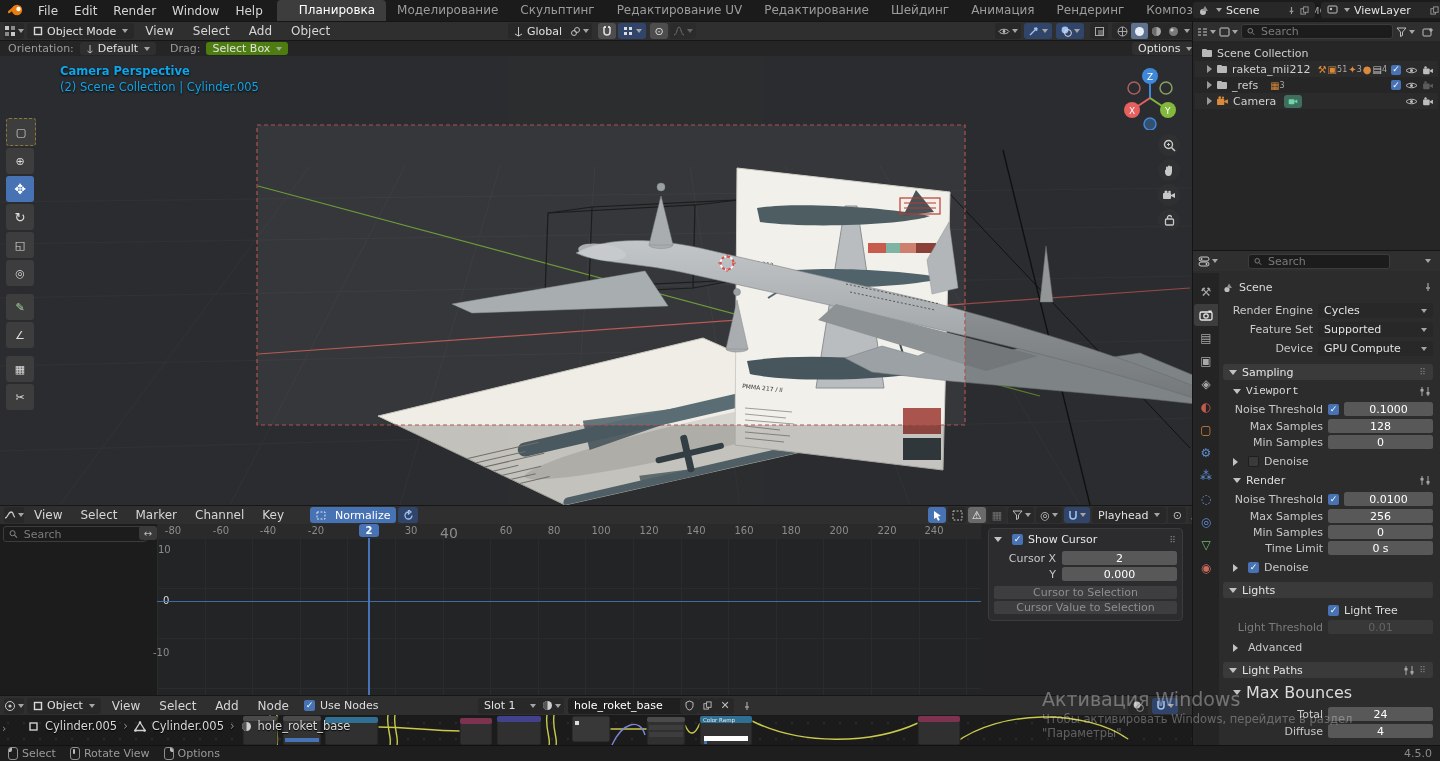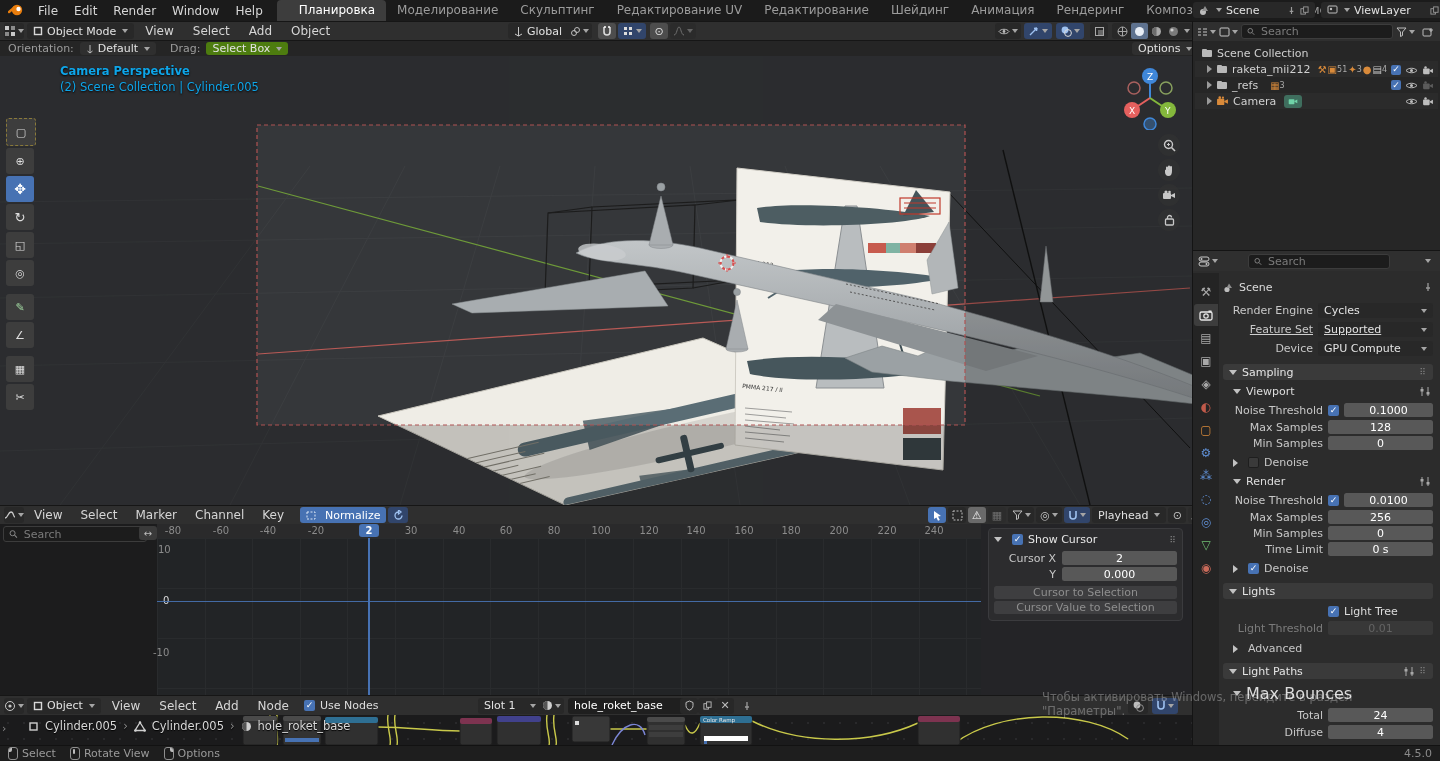--- a/index.html
+++ b/index.html
@@ -473,21 +473,21 @@
       <svg class="ic" width="12" height="10" viewBox="0 0 12 10">
           <path d="M1 8C4 8 4 2 7 2s2 5 4 5" fill="none" stroke="#c8c8c8" stroke-width="1.3"></path>
         </svg>
       <span class="chev"></span>
     </span>
     <span class="menu">View</span>
     <span class="menu">Select</span>
     <span class="menu">Marker</span>
     <span class="menu">Channel</span>
     <span class="menu">Key</span>
-    <span class="pill" style="background:#4772b3;color:#fff;margin-left:6px;gap:9px;">
+    <span class="pill" style="background:#4772b3;color:#fff;margin-left:16px;gap:9px;">
       <svg class="ic" width="10" height="9" viewBox="0 0 10 9">
           <rect x="1" y="1" width="8" height="7" fill="none" stroke="#dce7f5" stroke-dasharray="2,1.5"></rect>
         </svg>
       <span>Normalize</span>
     </span>
     <span class="btnicon on" style="width:20px;">
       <svg class="ic" width="11" height="11" viewBox="0 0 11 11">
           <path d="M9 5.5A3.5 3.5 0 1 1 5.5 2M5.5 0v4l2.5-2z" fill="none" stroke="#9ec1f0" stroke-width="1.3"></path>
         </svg>
     </span>
@@ -543,21 +543,21 @@
       <input placeholder="Search" style="">
     </div>
     <span class="btnicon" style="position:absolute;left:139px;top:2px;width:15px;height:14px;background:#3a3a3a;color:#bbb;font-size:10px;">↔</span>
 
     <div class="abs" style="left:157px;top:0;width:824px;height:14px;background:#2a2a2b;border-bottom:1px solid #1a1a1a;">
       <span class="abs" style="left:16px;top:1px;font-size:10px;color:#8c8c8c;transform:translateX(-50%);">-80</span>
       <span class="abs" style="left:64px;top:1px;font-size:10px;color:#8c8c8c;transform:translateX(-50%);">-60</span>
       <span class="abs" style="left:111px;top:1px;font-size:10px;color:#8c8c8c;transform:translateX(-50%);">-40</span>
       <span class="abs" style="left:159px;top:1px;font-size:10px;color:#8c8c8c;transform:translateX(-50%);">-20</span>
       <span class="abs" style="left:254px;top:1px;font-size:10px;color:#8c8c8c;transform:translateX(-50%);">30</span>
-      <span class="abs" style="left:302px;top:1px;font-size:10px;color:#8c8c8c;transform:translateX(-50%);">40</span>
+      <span class="abs" style="left:292px;top:1px;font-size:14px;color:#8c8c8c;transform:translateX(-50%);">40</span>
       <span class="abs" style="left:349px;top:1px;font-size:10px;color:#8c8c8c;transform:translateX(-50%);">60</span>
       <span class="abs" style="left:397px;top:1px;font-size:10px;color:#8c8c8c;transform:translateX(-50%);">80</span>
       <span class="abs" style="left:444px;top:1px;font-size:10px;color:#8c8c8c;transform:translateX(-50%);">100</span>
       <span class="abs" style="left:492px;top:1px;font-size:10px;color:#8c8c8c;transform:translateX(-50%);">120</span>
       <span class="abs" style="left:539px;top:1px;font-size:10px;color:#8c8c8c;transform:translateX(-50%);">140</span>
       <span class="abs" style="left:587px;top:1px;font-size:10px;color:#8c8c8c;transform:translateX(-50%);">160</span>
       <span class="abs" style="left:634px;top:1px;font-size:10px;color:#8c8c8c;transform:translateX(-50%);">180</span>
       <span class="abs" style="left:682px;top:1px;font-size:10px;color:#8c8c8c;transform:translateX(-50%);">200</span>
       <span class="abs" style="left:730px;top:1px;font-size:10px;color:#8c8c8c;transform:translateX(-50%);text-align:right;">220</span>
       <span class="abs" style="left:777px;top:1px;font-size:10px;color:#8c8c8c;transform:translateX(-50%);">240</span>
@@ -936,21 +936,21 @@
             <path d="M5 1v5M3 6h4M5 6v3" stroke="#9a9a9a" stroke-width="1.3"></path>
           </svg>
       </div>
       <div class="flex" style="gap:5px;margin-top:8px;">
         <span class="plabel" style="width:90px;">Render Engine</span>
         <span class="dd" style="flex:1;">
             <span>Cycles</span>
             <span class="chev"></span>
           </span>
       </div>
-      <div class="flex" style="gap:5px;margin-top:4px;text-decoration:underline;">
+      <div class="flex" style="gap:5px;margin-top:4px;">
         <span class="plabel" style="width:90px;">Feature Set</span>
         <span class="dd" style="flex:1;">
             <span>Supported</span>
             <span class="chev"></span>
           </span>
       </div>
       <div class="flex" style="gap:5px;margin-top:4px;">
         <span class="plabel" style="width:90px;">Device</span>
         <span class="dd" style="flex:1;">
             <span>GPU Compute</span>
@@ -958,21 +958,21 @@
           </span>
       </div>
 
       <div class="phead" style="margin-top:8px;">
         <span class="tri-d"></span>
           <span>Sampling</span>
         <span class="dots" style="margin-left:auto;">⠿</span>
       </div>
       <div class="flex" style="margin-top:5px;padding-left:10px;">
         <span class="tri-d"></span>
-          <span style="font-size:11px;color:#dcdcdc;">Viewport</span>
+          <span style="font-size:11px;color:#dcdcdc;font-family:Liberation Mono, monospace;">Viewport</span>
         <svg class="ic" style="margin-left:auto;margin-right:2px;" width="12" height="11" viewBox="0 0 12 11">
             <path d="M3 1v9M9 1v9" stroke="#a8a8a8"></path>
             <rect x="1.5" y="3" width="3" height="2.5" fill="#a8a8a8"></rect>
             <rect x="7.5" y="6" width="3" height="2.5" fill="#a8a8a8"></rect>
           </svg>
       </div>
       <div class="flex" style="gap:5px;margin-top:5px;">
         <span class="plabel" style="width:100px;">Noise Threshold</span>
         <span class="chk">✓</span>
         <span class="field" style="flex:1;">0.1000</span>
@@ -1081,16 +1081,17 @@
     <span class="flex" style="gap:4px;">
       <span class="mouse r">
           <i></i>
         </span>
       <span style="font-size:11px;color:#9a9a9a;">Options</span>
     </span>
     <span style="margin-left:auto;font-size:11px;color:#8a8a8a;">4.5.0</span>
   </div>
 
   <div class="abs watermark" style="left:1042px;top:688px;width:370px;">
+    <div style="font-size:19px;color:rgba(255,255,255,.34);">Активация Windows</div>
     <div style="font-size:11.5px;color:rgba(255,255,255,.30);margin-top:2px;">Чтобы активировать Windows, перейдите в раздел "Параметры".</div>
   </div>
 
 </div>
 
 </body></html>

